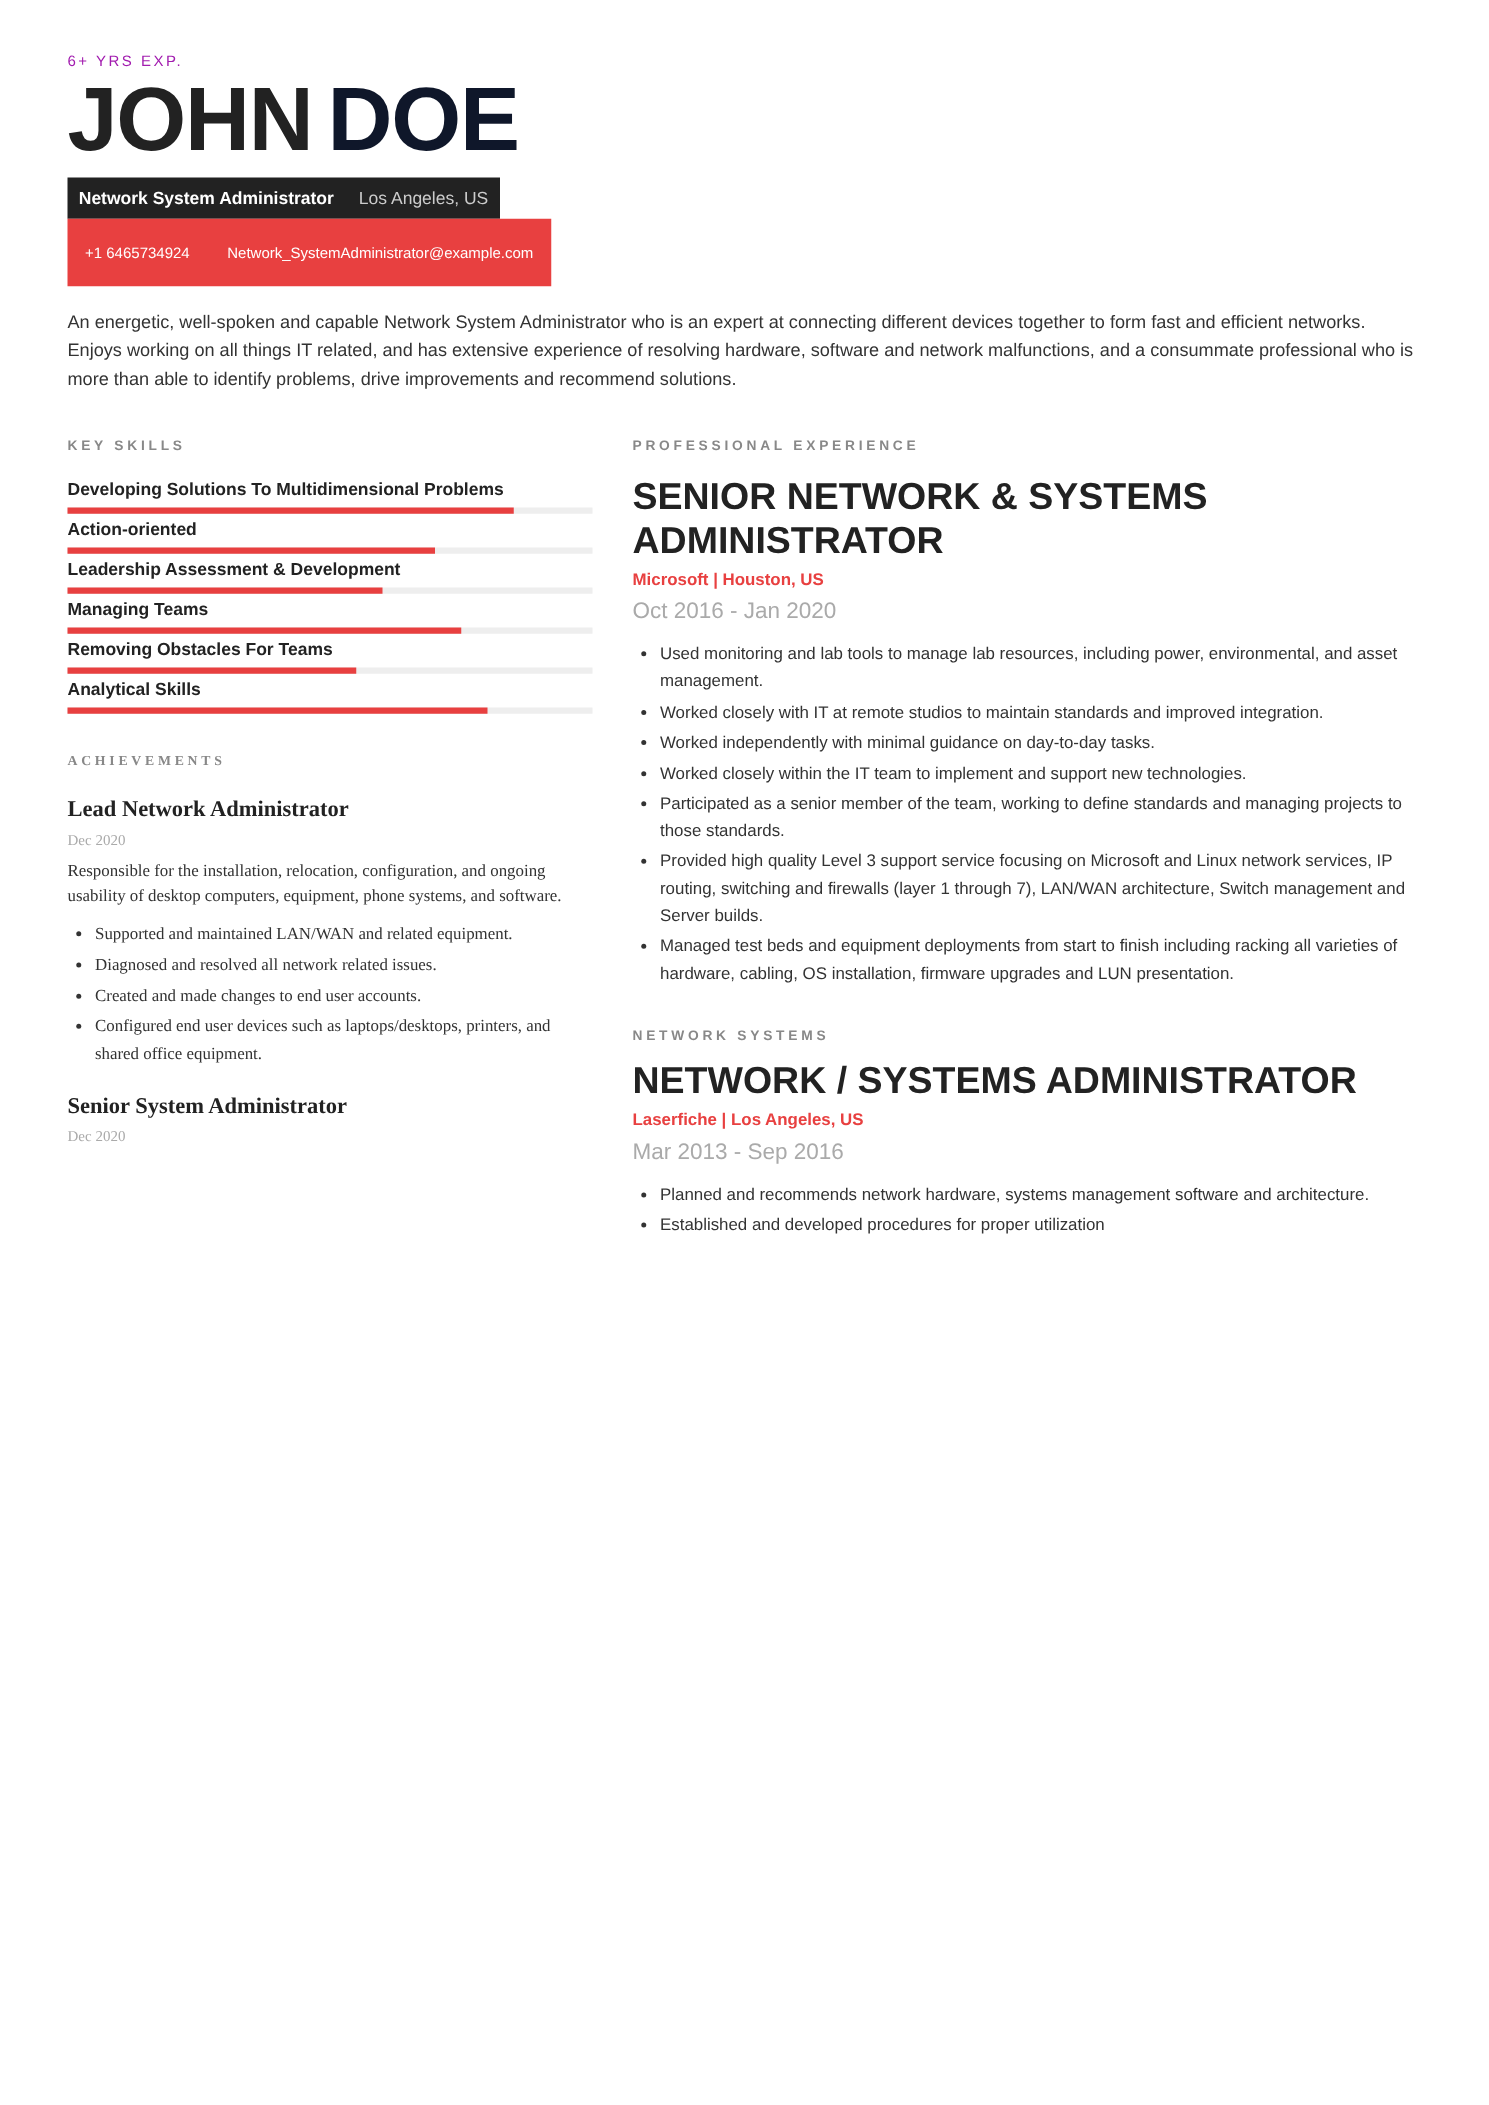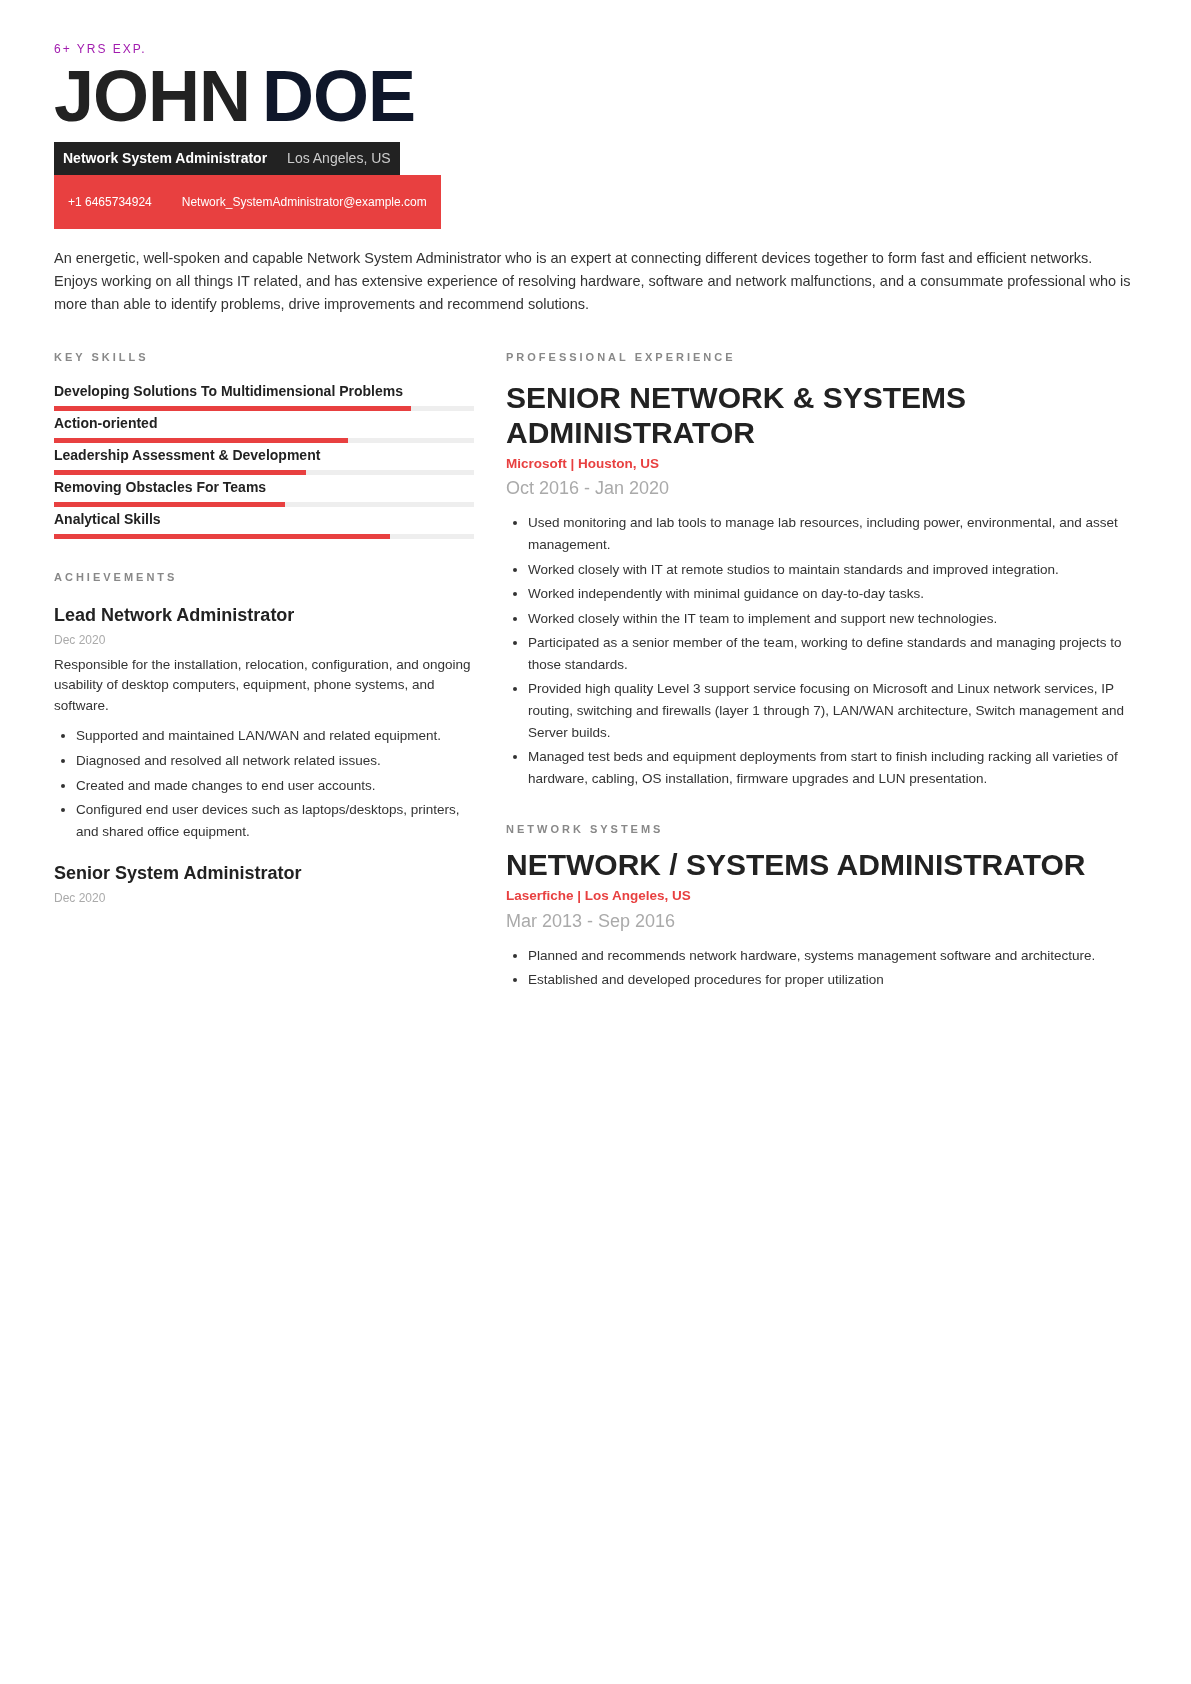--- a/index.html
+++ b/index.html
@@ -122,20 +122,21 @@
       margin-bottom: 2px;
     }
 
     .skill-bar {
       height: 5px;
       background: #e84040;
     }
 
     .achievements-section {
       margin-top: 30px;
+      font-family: Liberation Serif, serif;
     }
 
     .achievement-title {
       font-size: 18px;
       font-weight: bold;
       color: #222;
       margin-bottom: 2px;
     }
 
     .achievement-date {
@@ -241,20 +242,26 @@
       <div class="skill-item">
         <div class="skill-name">Action-oriented</div>
         <div class="skill-bar-container">
           <div class="skill-bar" style="width:70%"></div>
         </div>
       </div>
       <div class="skill-item">
         <div class="skill-name">Leadership Assessment &amp; Development</div>
         <div class="skill-bar-container">
           <div class="skill-bar" style="width:60%"></div>
+        </div>
+      </div>
+      <div class="skill-item">
+        <div class="skill-name">Managing Teams</div>
+        <div class="skill-bar-container">
+          <div class="skill-bar" style="width:75%"></div>
         </div>
       </div>
       <div class="skill-item">
         <div class="skill-name">Removing Obstacles For Teams</div>
         <div class="skill-bar-container">
           <div class="skill-bar" style="width:55%"></div>
         </div>
       </div>
       <div class="skill-item">
         <div class="skill-name">Analytical Skills</div>

